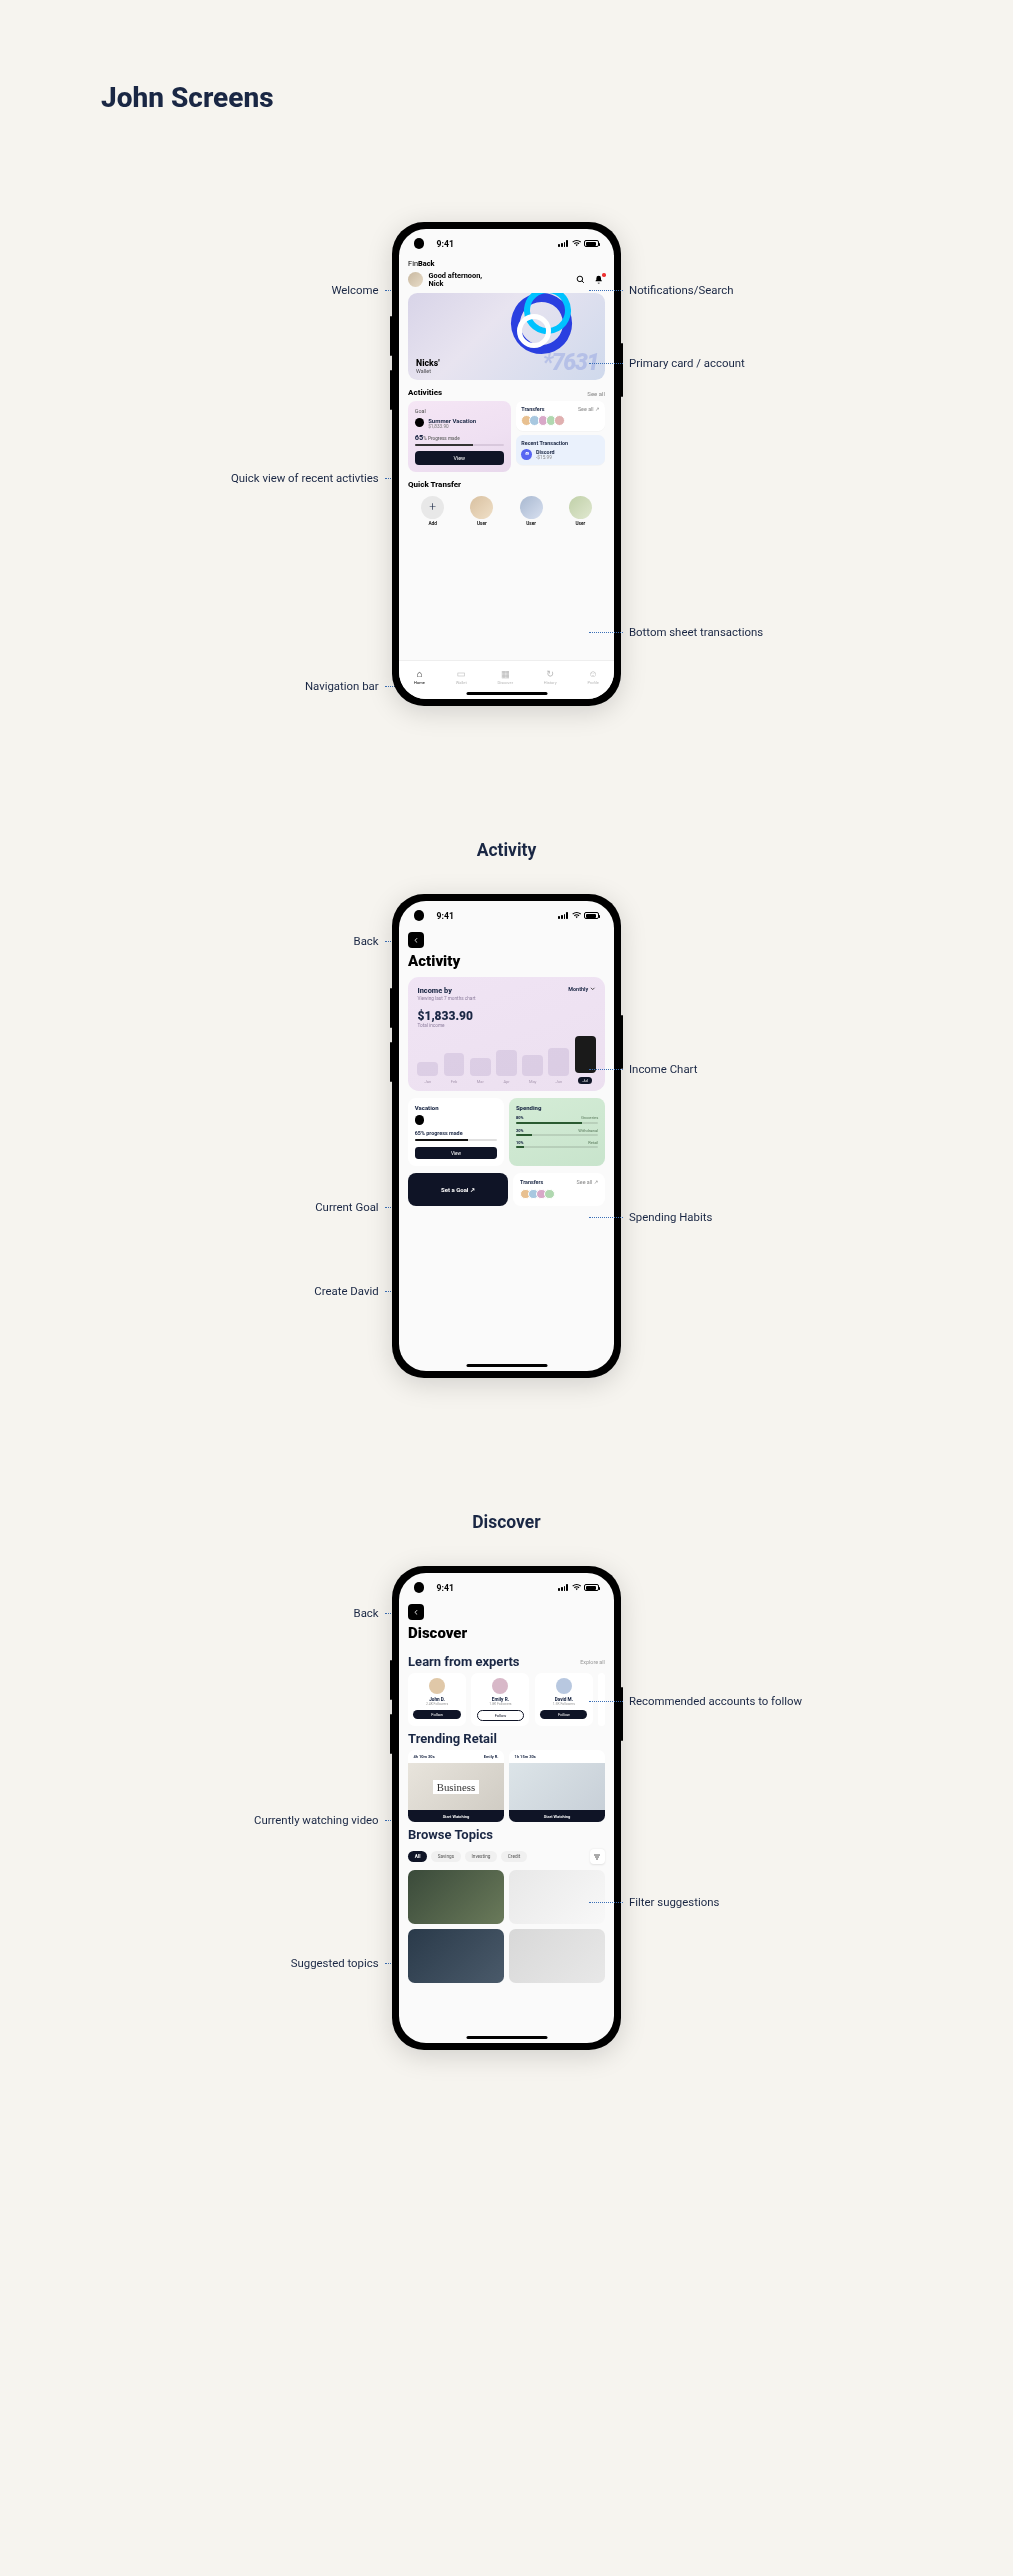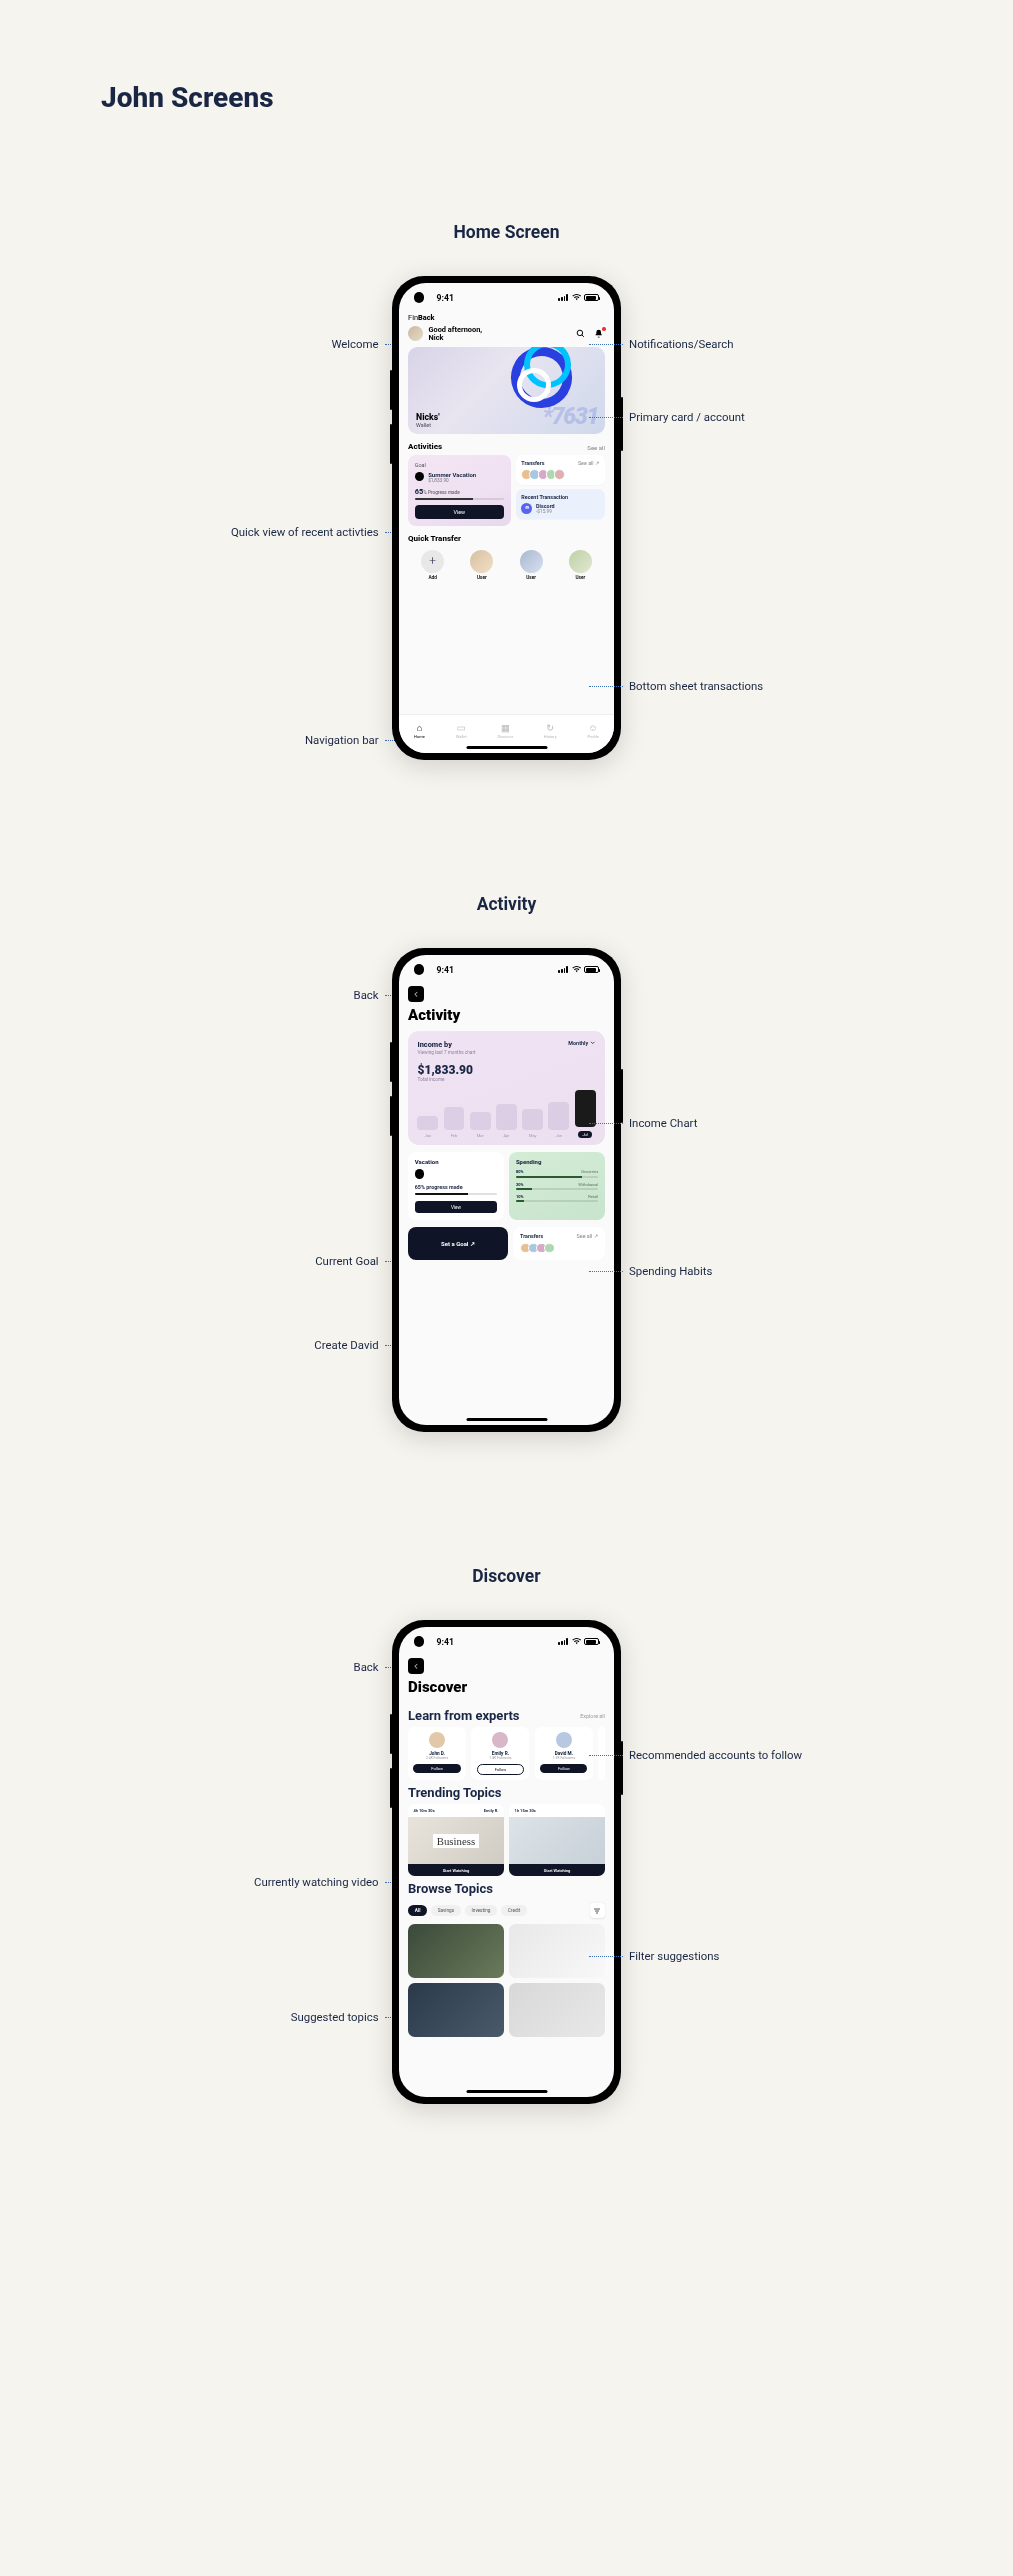--- a/index.html
+++ b/index.html
@@ -330,21 +330,20 @@
   .bg-tile.c{background:linear-gradient(135deg,#2a3a4a,#4a5a6a);}
   .bg-tile.d{background:linear-gradient(135deg,#d8d8d8,#e8e8e8);}
 
 </style>
 </head>
 <body>
 
 <h1 class="page-title">John Screens</h1>
 
 <div class="screen-section">
-  <div class="screen-title">Home Screen</div>
   <div class="screen-row">
     <div class="annotations-col left">
       <div class="anno left" style="top:61px">Welcome</div>
       <div class="anno left" style="top:249px">Quick view of recent activties</div>
       <div class="anno left" style="top:457px">Navigation bar</div>
     </div>
 
     <div class="phone">
       <div class="screen">
         <div class="statusbar">
@@ -679,21 +678,21 @@
       <div class="anno right" style="top:316px">Spending Habits</div>
     </div>
   </div>
 </div>
 
 <div class="screen-section">
   <div class="screen-title">Discover</div>
   <div class="screen-row">
     <div class="annotations-col left">
       <div class="anno left" style="top:40px">Back</div>
-      <div class="anno left" style="top:255px">Currently watching video</div>
+      <div class="anno left" style="top:247px">Currently watching video</div>
       <div class="anno left" style="top:390px">Suggested topics</div>
     </div>
 
     <div class="phone">
       <div class="screen">
         <div class="statusbar">
           <div class="left">
             <span class="camera"></span>
             <span>9:41</span>
           </div>
@@ -743,21 +742,21 @@
                 <div class="nm">David M.</div>
                 <div class="fo">1.5K Followers</div>
                 <div class="btn filled">Follow</div>
               </div>
               <div class="exp-card" style="flex: 0 0 6.7px; padding: 0px;"></div>
             </div>
         </div>
 
         <div class="exp-sec">
           <div class="exp-head">
-            <span class="t">Trending Topics</span>
+            <span class="t">Trending Retail</span>
           </div>
           <div class="topics-row" id="topics-row">
               <div class="topic-card t1">
                 <div class="meta">
                   <span>4h 10m 30s</span>
                   <span>Emily R.</span>
                 </div>
                 <div class="img"></div>
                 <div class="cta">Start Watching</div>
               </div>

